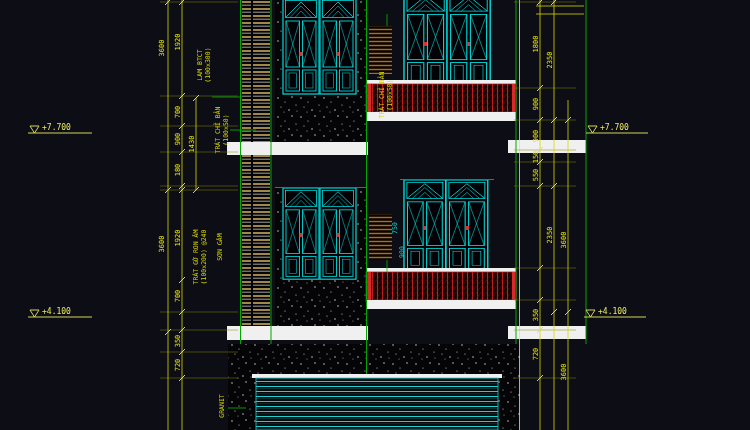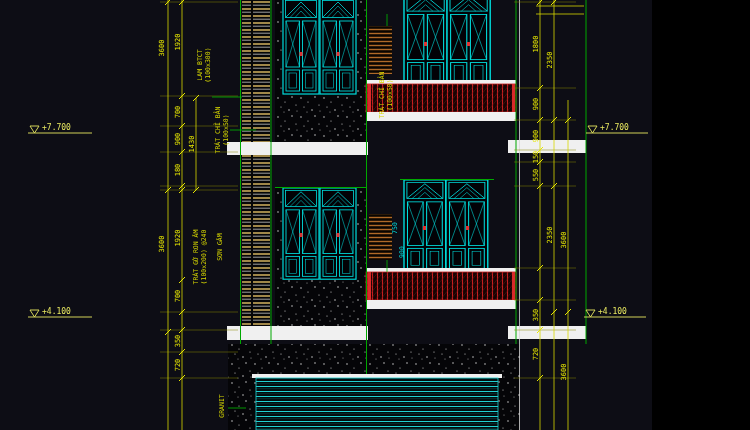--- a/index.html
+++ b/index.html
@@ -1,16 +1,16 @@
 <!DOCTYPE html>
 <html><head>
 <meta charset="utf-8">
 <style>
   html,body{margin:0;padding:0;background:#000;}
-  .stage{position:relative;width:652px;height:430px;background:#0d0d15;overflow:hidden;
+  .stage{position:relative;width:750px;height:430px;background:#0d0d15;overflow:hidden;
          font-family:"DejaVu Sans Mono", monospace;}
   svg{position:absolute;left:0;top:0;}
   text{font-family:"DejaVu Sans Mono", monospace;}
   .dim{font-size:7px;fill:#e8e800;}
   .dimc{font-size:6.5px;fill:#00dcdc;}
   .lbl{font-size:6.5px;fill:#d8d800;}
   .lvl{font-size:8px;fill:#e8e860;}
 </style>
 </head>
 <body>

